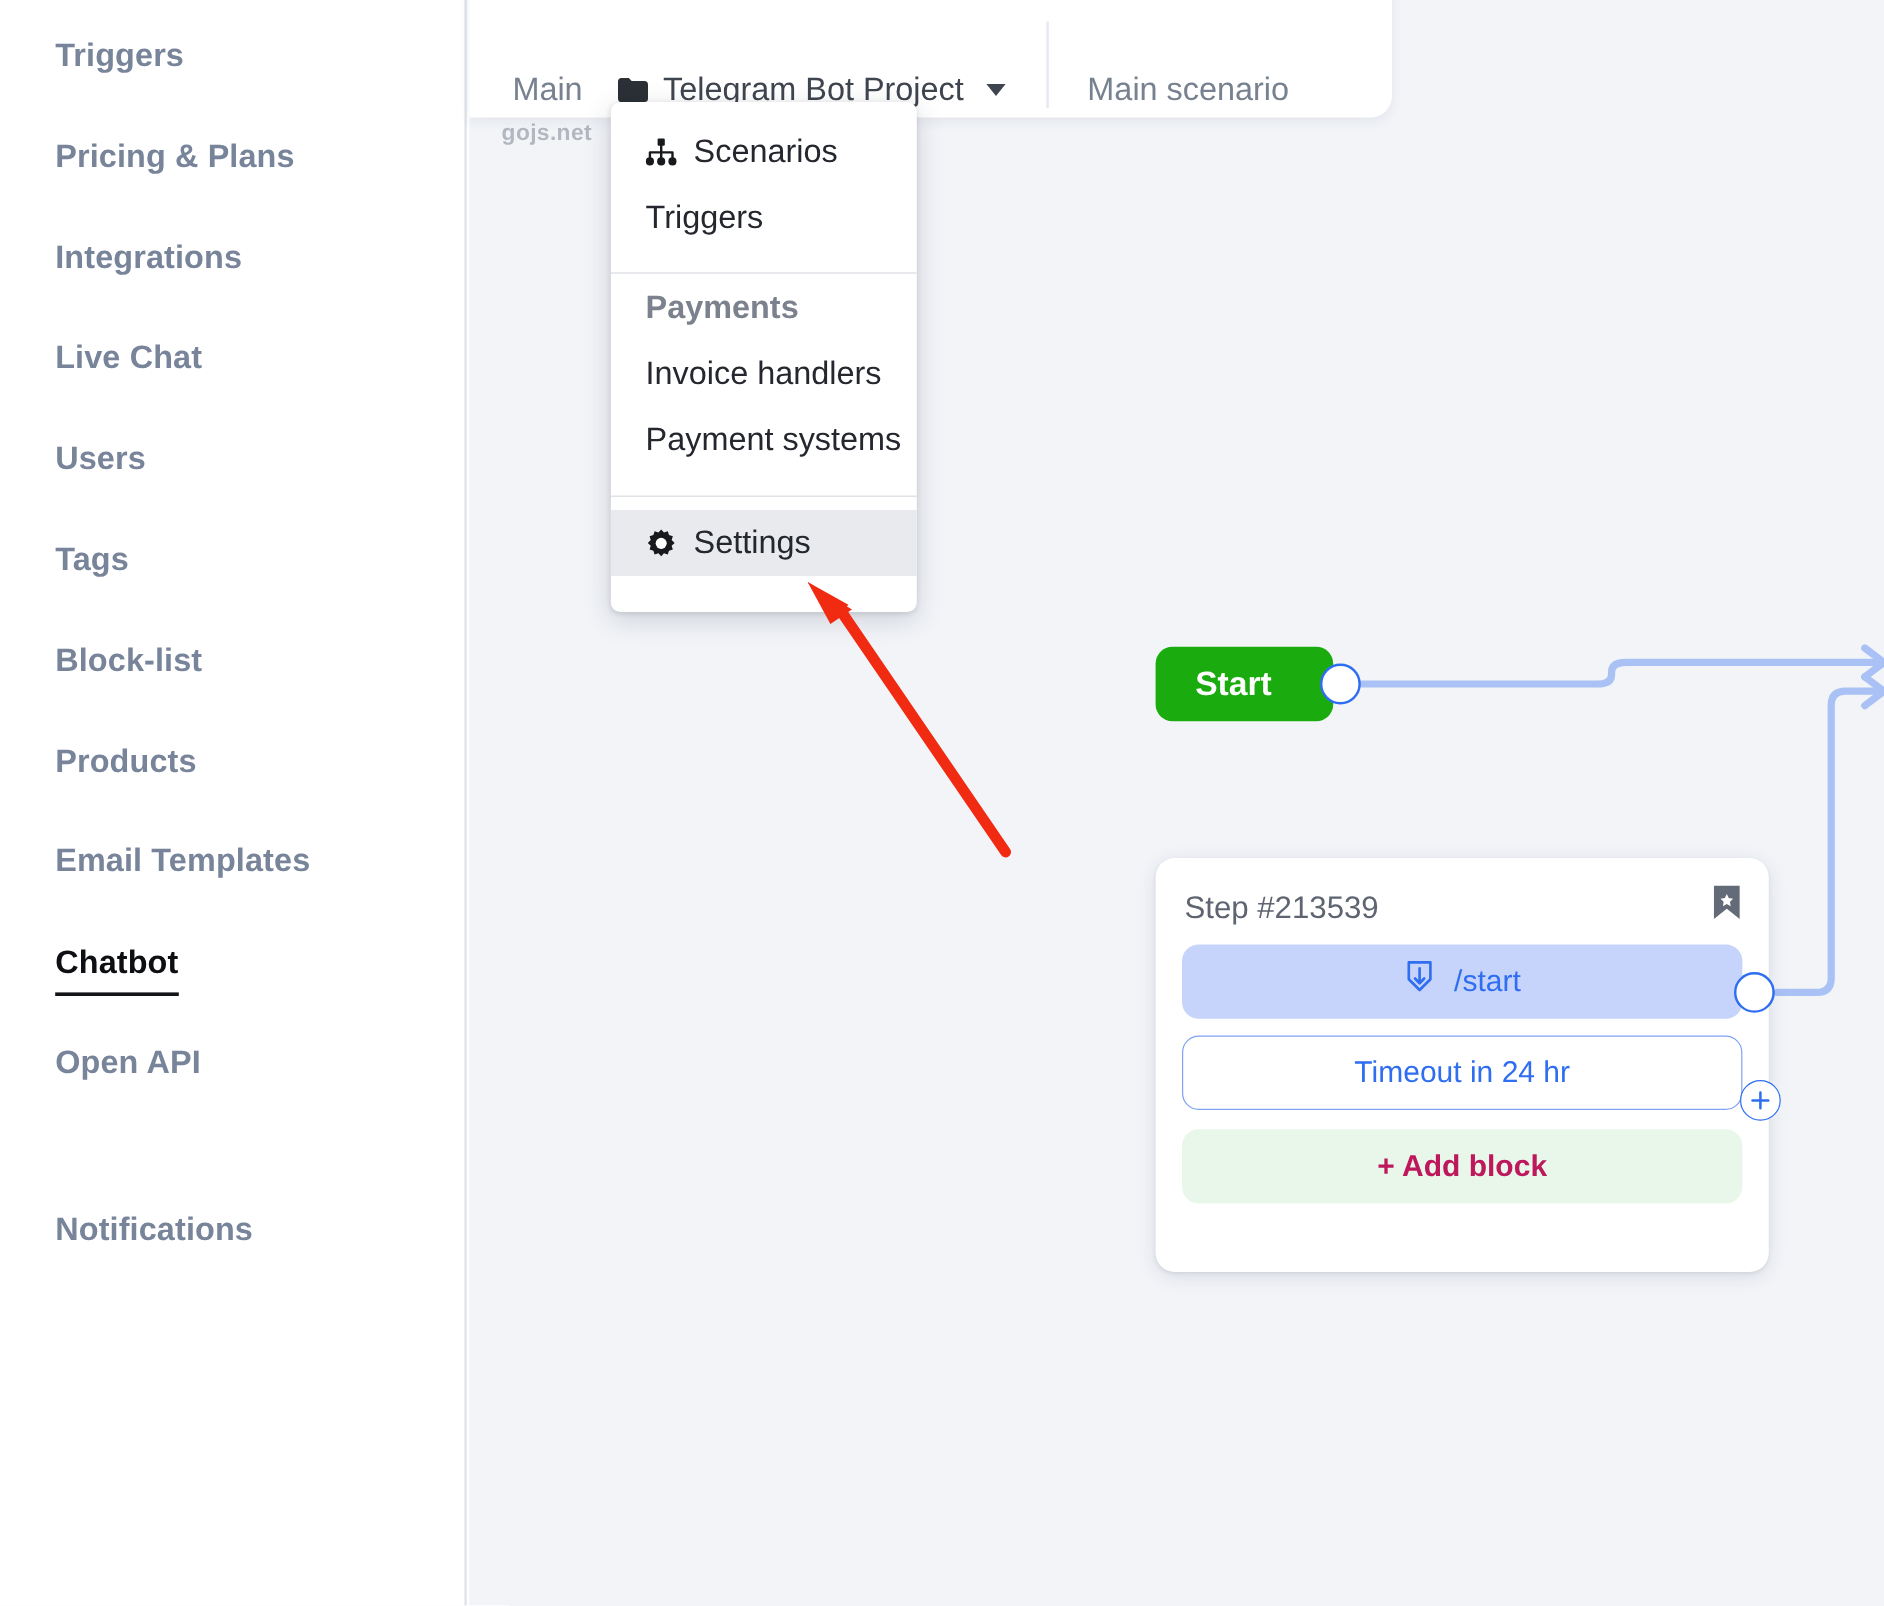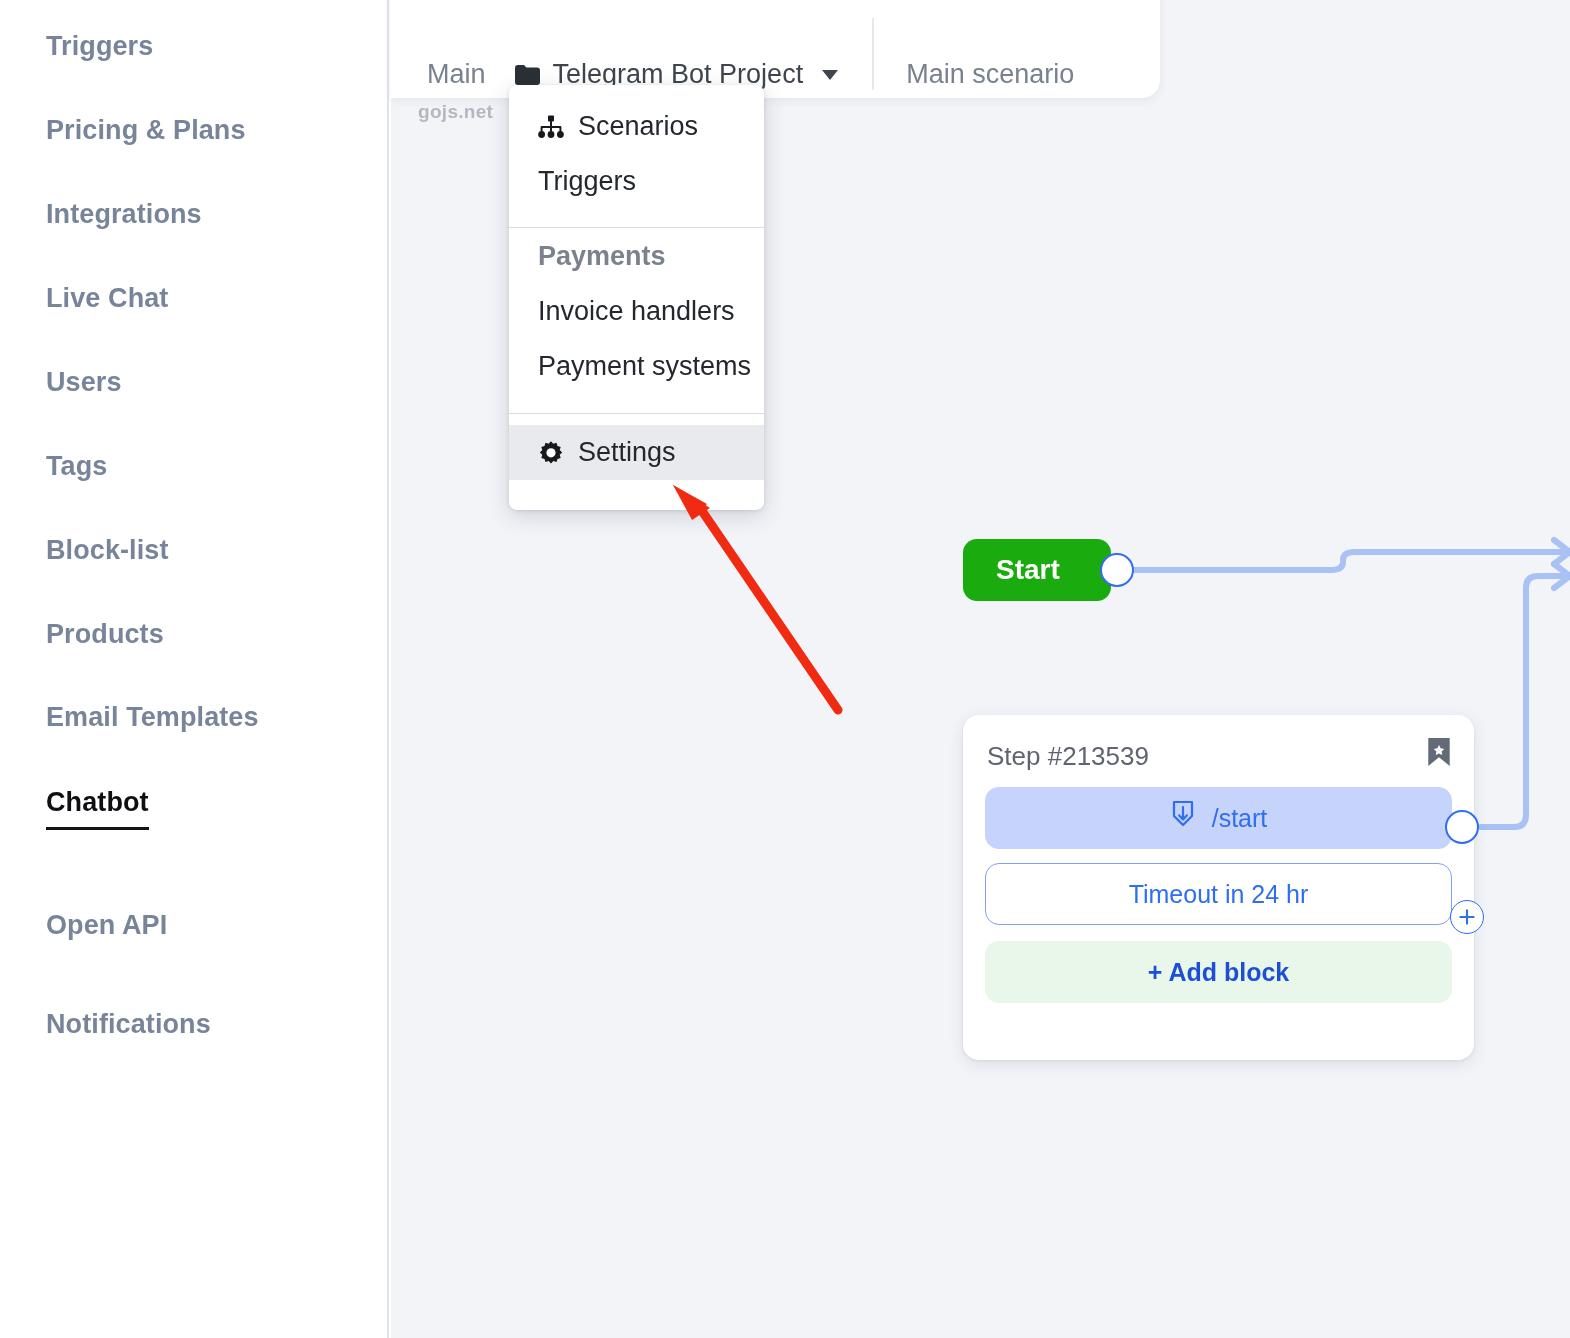--- a/index.html
+++ b/index.html
@@ -100,21 +100,21 @@
     background: #c6d4fb; color: #2f6ef0; font-weight: 500;
     gap: 16px;
   }
   #block-timeout {
     margin-top: 14px;
     background: #ffffff; color: #2f6ef0;
     border: 1.5px solid #7fa2f5;
   }
   #block-add {
     margin-top: 16px;
-    background: #e9f7ea; color: #1d4ed8; font-weight: 700;
+    background: #e9f7ea; color: #be185d; font-weight: 700;
   }
   #port-start { left: 1054px; top: 810px; }
   .plus-port {
     position: absolute; left: 1059px; top: 900px;
     width: 34px; height: 34px; border-radius: 50%;
     background: #ffffff; border: 1.8px solid #2f6ef0;
     display: flex; align-items: center; justify-content: center;
   }
   .plus-port svg { display:block; }
 
@@ -192,21 +192,21 @@
     <div class="nav-item" style="top:285px"><span>Live Chat</span></div>
     <div class="nav-item" style="top:369px"><span>Users</span></div>
     <div class="nav-item" style="top:453px"><span>Tags</span></div>
     <div class="nav-item" style="top:537px"><span>Block-list</span></div>
     <div class="nav-item" style="top:621px"><span>Products</span></div>
     <div class="nav-item" style="top:704px"><span>Email Templates</span></div>
     <div class="nav-item active" style="top:789px">
       <span>Chatbot</span>
       <span class="nav-underline"></span>
     </div>
-    <div class="nav-item" style="top:912px"><span>Open API</span></div>
+    <div class="nav-item" style="top:872px"><span>Open API</span></div>
     <div class="nav-item" style="top:1011px"><span>Notifications</span></div>
   </nav>
 
   <div id="canvas">
 
     <div id="gojs-watermark">gojs.net</div>
 
     <svg id="links" viewBox="0 0 1179 1338">
 
       <path d="M 744 570 L 940 570 Q 952 570 952 562 L 952 560 Q 952 552 964 552 L 1179 552" fill="none" stroke="#a9c1f5" stroke-width="6" stroke-linecap="round"></path>

